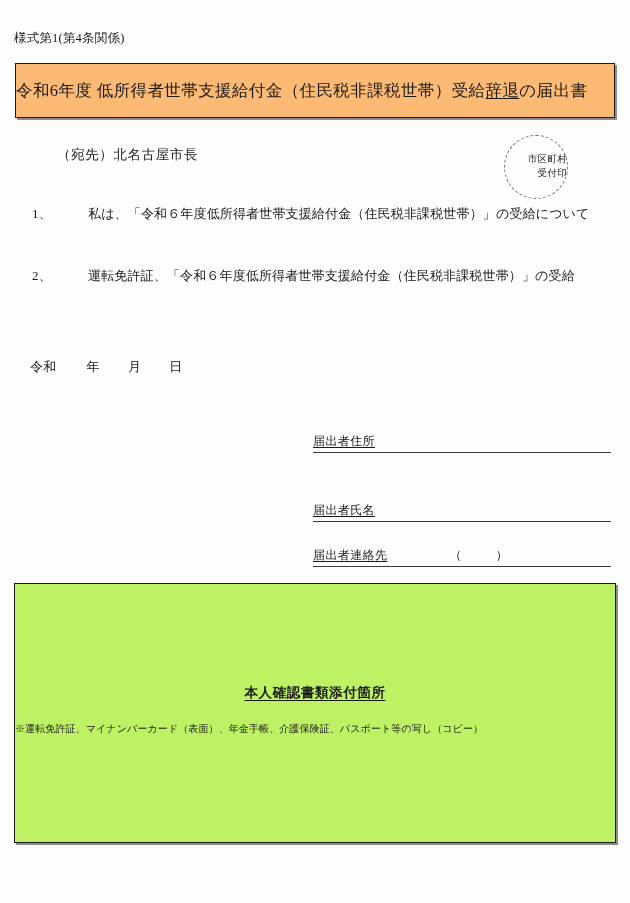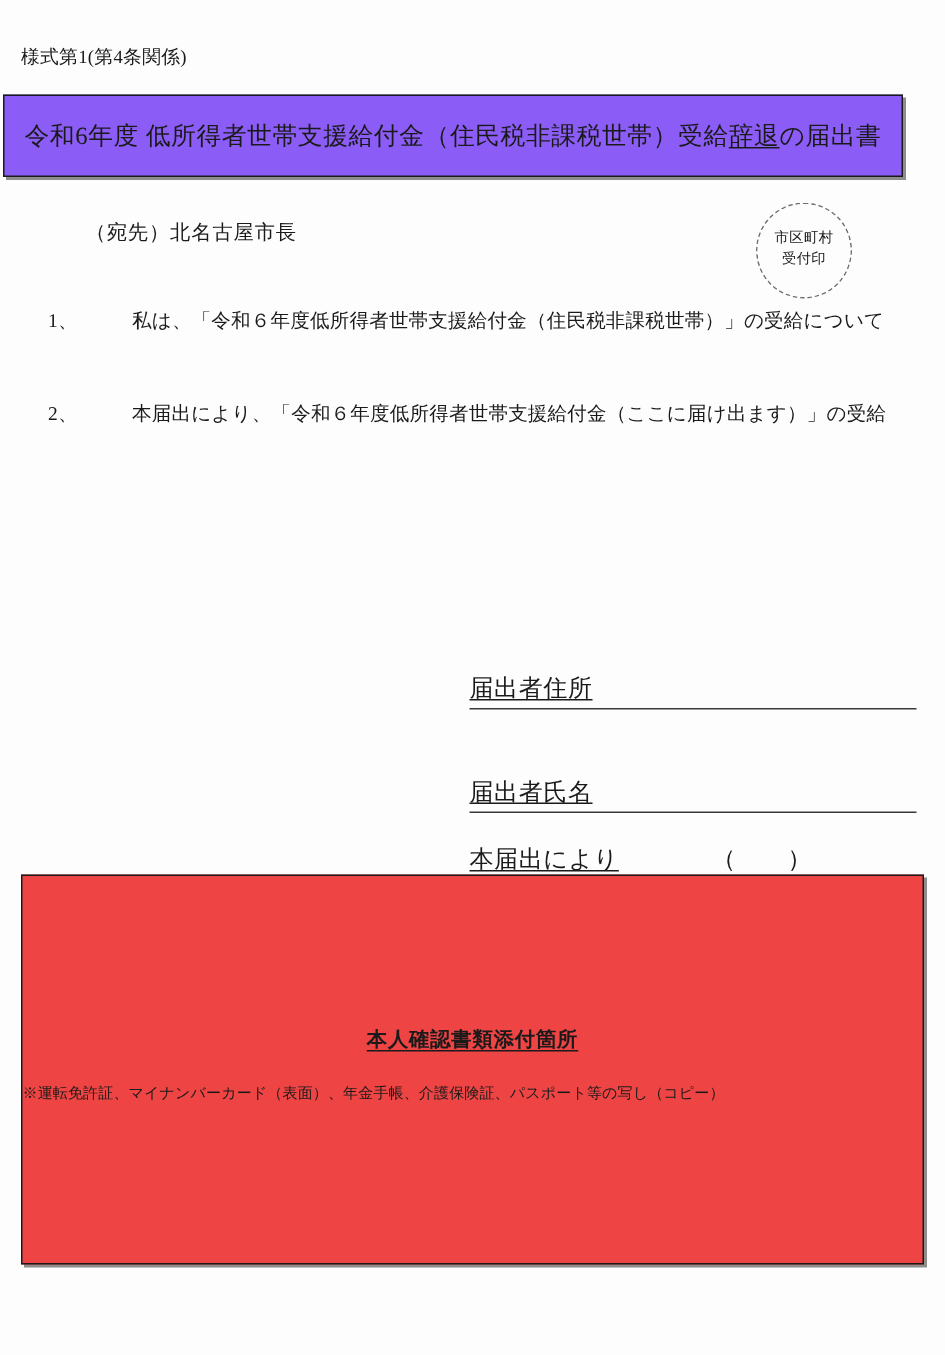--- a/index.html
+++ b/index.html
@@ -25,30 +25,29 @@
     left: 14px;
     top: 30px;
     font-size: 12.5px;
     letter-spacing: 0.2px;
     white-space: nowrap;
   }
 
   
   .title-box {
     position: absolute;
-    left: 2px;
+    left: 15px;
     top: 63px;
     width: 598px;
     height: 53px;
     border: 1.6px solid #1a1a1a;
     box-shadow: 2px 2px 0 0 #8d8d8d;
-    background: #8b5cf6;
+    background: #fdba74;
     display: flex;
     align-items: center;
-    justify-content: center;
   }
   .title-text {
     font-size: 16.5px;
     letter-spacing: 0.4px;
     white-space: nowrap;
   }
   .u {
     text-decoration: underline;
     text-underline-offset: 2px;
   }
@@ -67,21 +66,21 @@
   .stamp-circle {
     position: absolute;
     left: 504px;
     top: 135px;
     width: 62px;
     height: 62px;
     border: 1px dashed #6f6f6f;
     border-radius: 50%;
     display: flex;
     flex-direction: column;
-    align-items: center;
+    align-items: flex-end;
     justify-content: center;
     line-height: 1.45;
     background: transparent;
   }
   .stamp-circle span {
     font-size: 9.5px;
     letter-spacing: 0.3px;
     white-space: nowrap;
   }
 
@@ -128,25 +127,24 @@
     white-space: nowrap;
   }
   .date-line .gap-s { display: inline-block; width: 30px; }
   .date-line .gap-m { display: inline-block; width: 28px; }
 
   
   .sig-field {
     position: absolute;
     width: 298px;
     border-bottom: 1px solid #3a3a3a;
-    font-size: 16px;
+    font-size: 12px;
     padding-bottom: 2px;
     white-space: nowrap;
     letter-spacing: 0.4px;
-    margin-top: 16px;
   }
   .sig-label {
     text-decoration: underline;
     text-underline-offset: 2px;
   }
   .sig-addr   { left: 313px; top: 433px; }
   .sig-name   { left: 313px; top: 502px; }
   .sig-tel    { left: 313px; top: 547px; }
   .tel-parens {
     display: inline-block;
@@ -157,21 +155,21 @@
 
   
   .attach-box {
     position: absolute;
     left: 14px;
     top: 583px;
     width: 600px;
     height: 258px;
     border: 1.5px solid #1a1a1a;
     box-shadow: 2px 2px 0 0 #8d8d8d;
-    background: #ef4444;
+    background: #bef264;
   }
   .attach-title {
     position: absolute;
     left: 0;
     right: 0;
     top: 100px;
     text-align: center;
     font-size: 13.5px;
     font-weight: bold;
     letter-spacing: 0.6px;
@@ -210,29 +208,30 @@
   <div class="clause clause-1">
     <div class="clause-row">
       <span class="clause-num">1、</span>
       <span class="clause-body">私は、「令和６年度低所得者世帯支援給付金（住民税非課税世帯）」の受給について</span>
     </div>
   </div>
 
   <div class="clause clause-2">
     <div class="clause-row">
       <span class="clause-num">2、</span>
-      <span class="clause-body">本届出により、「令和６年度低所得者世帯支援給付金（ここに届け出ます）」の受給</span>
+      <span class="clause-body">運転免許証、「令和６年度低所得者世帯支援給付金（住民税非課税世帯）」の受給</span>
     </div>
   </div>
 
+  <div class="date-line"><span>令和</span><span class="gap-s"></span><span>年</span><span class="gap-m"></span><span>月</span><span class="gap-m"></span><span>日</span></div>
 
   <div class="sig-field sig-addr"><span class="sig-label">届出者住所</span><span></span></div>
 
   <div class="sig-field sig-name"><span class="sig-label">届出者氏名</span><span></span></div>
 
-  <div class="sig-field sig-tel"><span class="sig-label">本届出により</span><span class="tel-parens"><span>（</span><span class="inner-gap"></span><span>）</span></span></div>
+  <div class="sig-field sig-tel"><span class="sig-label">届出者連絡先</span><span class="tel-parens"><span>（</span><span class="inner-gap"></span><span>）</span></span></div>
 
   <div class="attach-box">
     <div class="attach-title">本人確認書類添付箇所</div>
     <div class="attach-note">※運転免許証、マイナンバーカード（表面）、年金手帳、介護保険証、パスポート等の写し（コピー）</div>
   </div>
 
 </div>
 
 </body></html>

